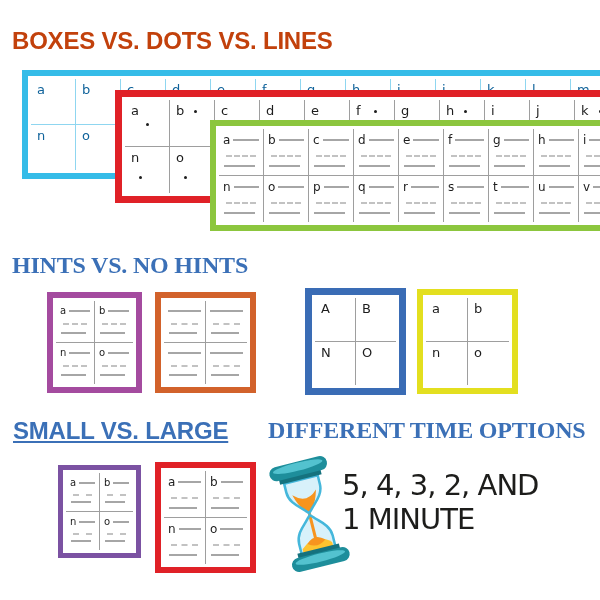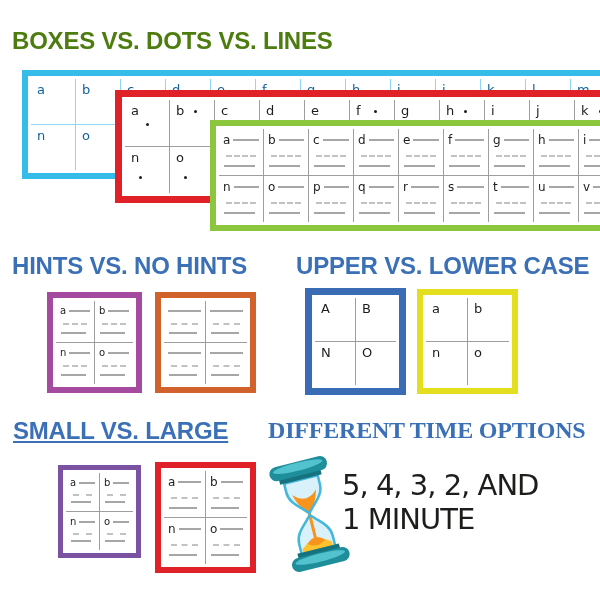--- a/index.html
+++ b/index.html
@@ -3,21 +3,21 @@
 <meta charset="utf-8">
 <style>
   html,body{margin:0;padding:0;background:#fff;}
   .stage{position:relative;width:600px;height:600px;background:#fff;overflow:hidden;
          font-family:"DejaVu Sans",sans-serif;}
 
   
   .title{position:absolute;margin:0;font-family:"Liberation Sans",sans-serif;
          font-weight:700;font-size:24px;letter-spacing:-0.2px;white-space:nowrap;}
   #t-styles{left:12px;top:27px;}
-  #t-hints{left:12px;top:252px;}
+  #t-hints{left:12px;top:252px;font-family:Liberation Serif, serif;}
   #t-case{left:296px;top:252px;}
   #t-size{left:13px;top:417px;text-decoration:underline;}
   #t-time{left:268px;top:417px;}
 
   
   .paper-table{position:absolute;background:#fff;border-style:solid;padding:3px;box-sizing:content-box;}
   .grid{display:grid;gap:1px;width:max-content;background:#9E9E9E;}
   .cell{background:#fff;position:relative;box-sizing:border-box;}
   .ltr{font-size:13px;line-height:1;font-family:"DejaVu Sans",sans-serif;}
   .cell.plain .ltr,.cell.dots .ltr{position:absolute;top:4px;left:6px;}
@@ -69,21 +69,21 @@
   
   .hourglass{position:absolute;left:276px;top:457px;transform:rotate(-14deg);}
   .time-text{position:absolute;left:342px;top:468px;font-family:"DejaVu Sans",sans-serif;
              font-weight:400;font-size:29px;line-height:34px;color:#1D1D1B;letter-spacing:-1px;white-space:nowrap;}
 </style>
 </head>
 <body>
 
 <div class="stage">
 
-  <h1 class="title" id="t-styles" style="color: #4d7c0f;">BOXES VS. DOTS VS. LINES</h1>
+  <h1 class="title" id="t-styles" style="color: #c2410c;">BOXES VS. DOTS VS. LINES</h1>
 
   <div class="paper-table t-boxes" style="border-color: rgb(53, 188, 232);">
     <div class="grid g-boxes" style="background: rgb(143, 214, 240);">
         <div class="cell plain">
           <div class="ltr" style="color: rgb(16, 99, 155);">a</div>
         </div>
         <div class="cell plain">
           <div class="ltr" style="color: rgb(16, 99, 155);">b</div>
         </div>
         <div class="cell plain">
@@ -340,21 +340,20 @@
             <div class="ltr" style="color: rgb(29, 29, 29);">v</div>
             <div class="gl solid"></div>
           </div>
           <div class="gl dashed"></div>
           <div class="gl solid last"></div>
         </div>
       </div>
   </div>
 
   <h2 class="title" id="t-hints" style="color: rgb(59, 112, 183);">HINTS VS. NO HINTS</h2>
-  <h2 class="title" id="t-case" style="color: rgb(59, 112, 183);">UPPER VS. LOWER CASE</h2>
 
   <div class="paper-table t-hintsOn" style="border-color: rgb(164, 75, 159);">
     <div class="grid g-hintsOn" style="background: rgb(158, 158, 158);">
         <div class="cell lines">
           <div class="lrow">
             <div class="ltr" style="color: rgb(29, 29, 29);">a</div>
             <div class="gl solid"></div>
           </div>
           <div class="gl dashed"></div>
           <div class="gl solid last"></div>

